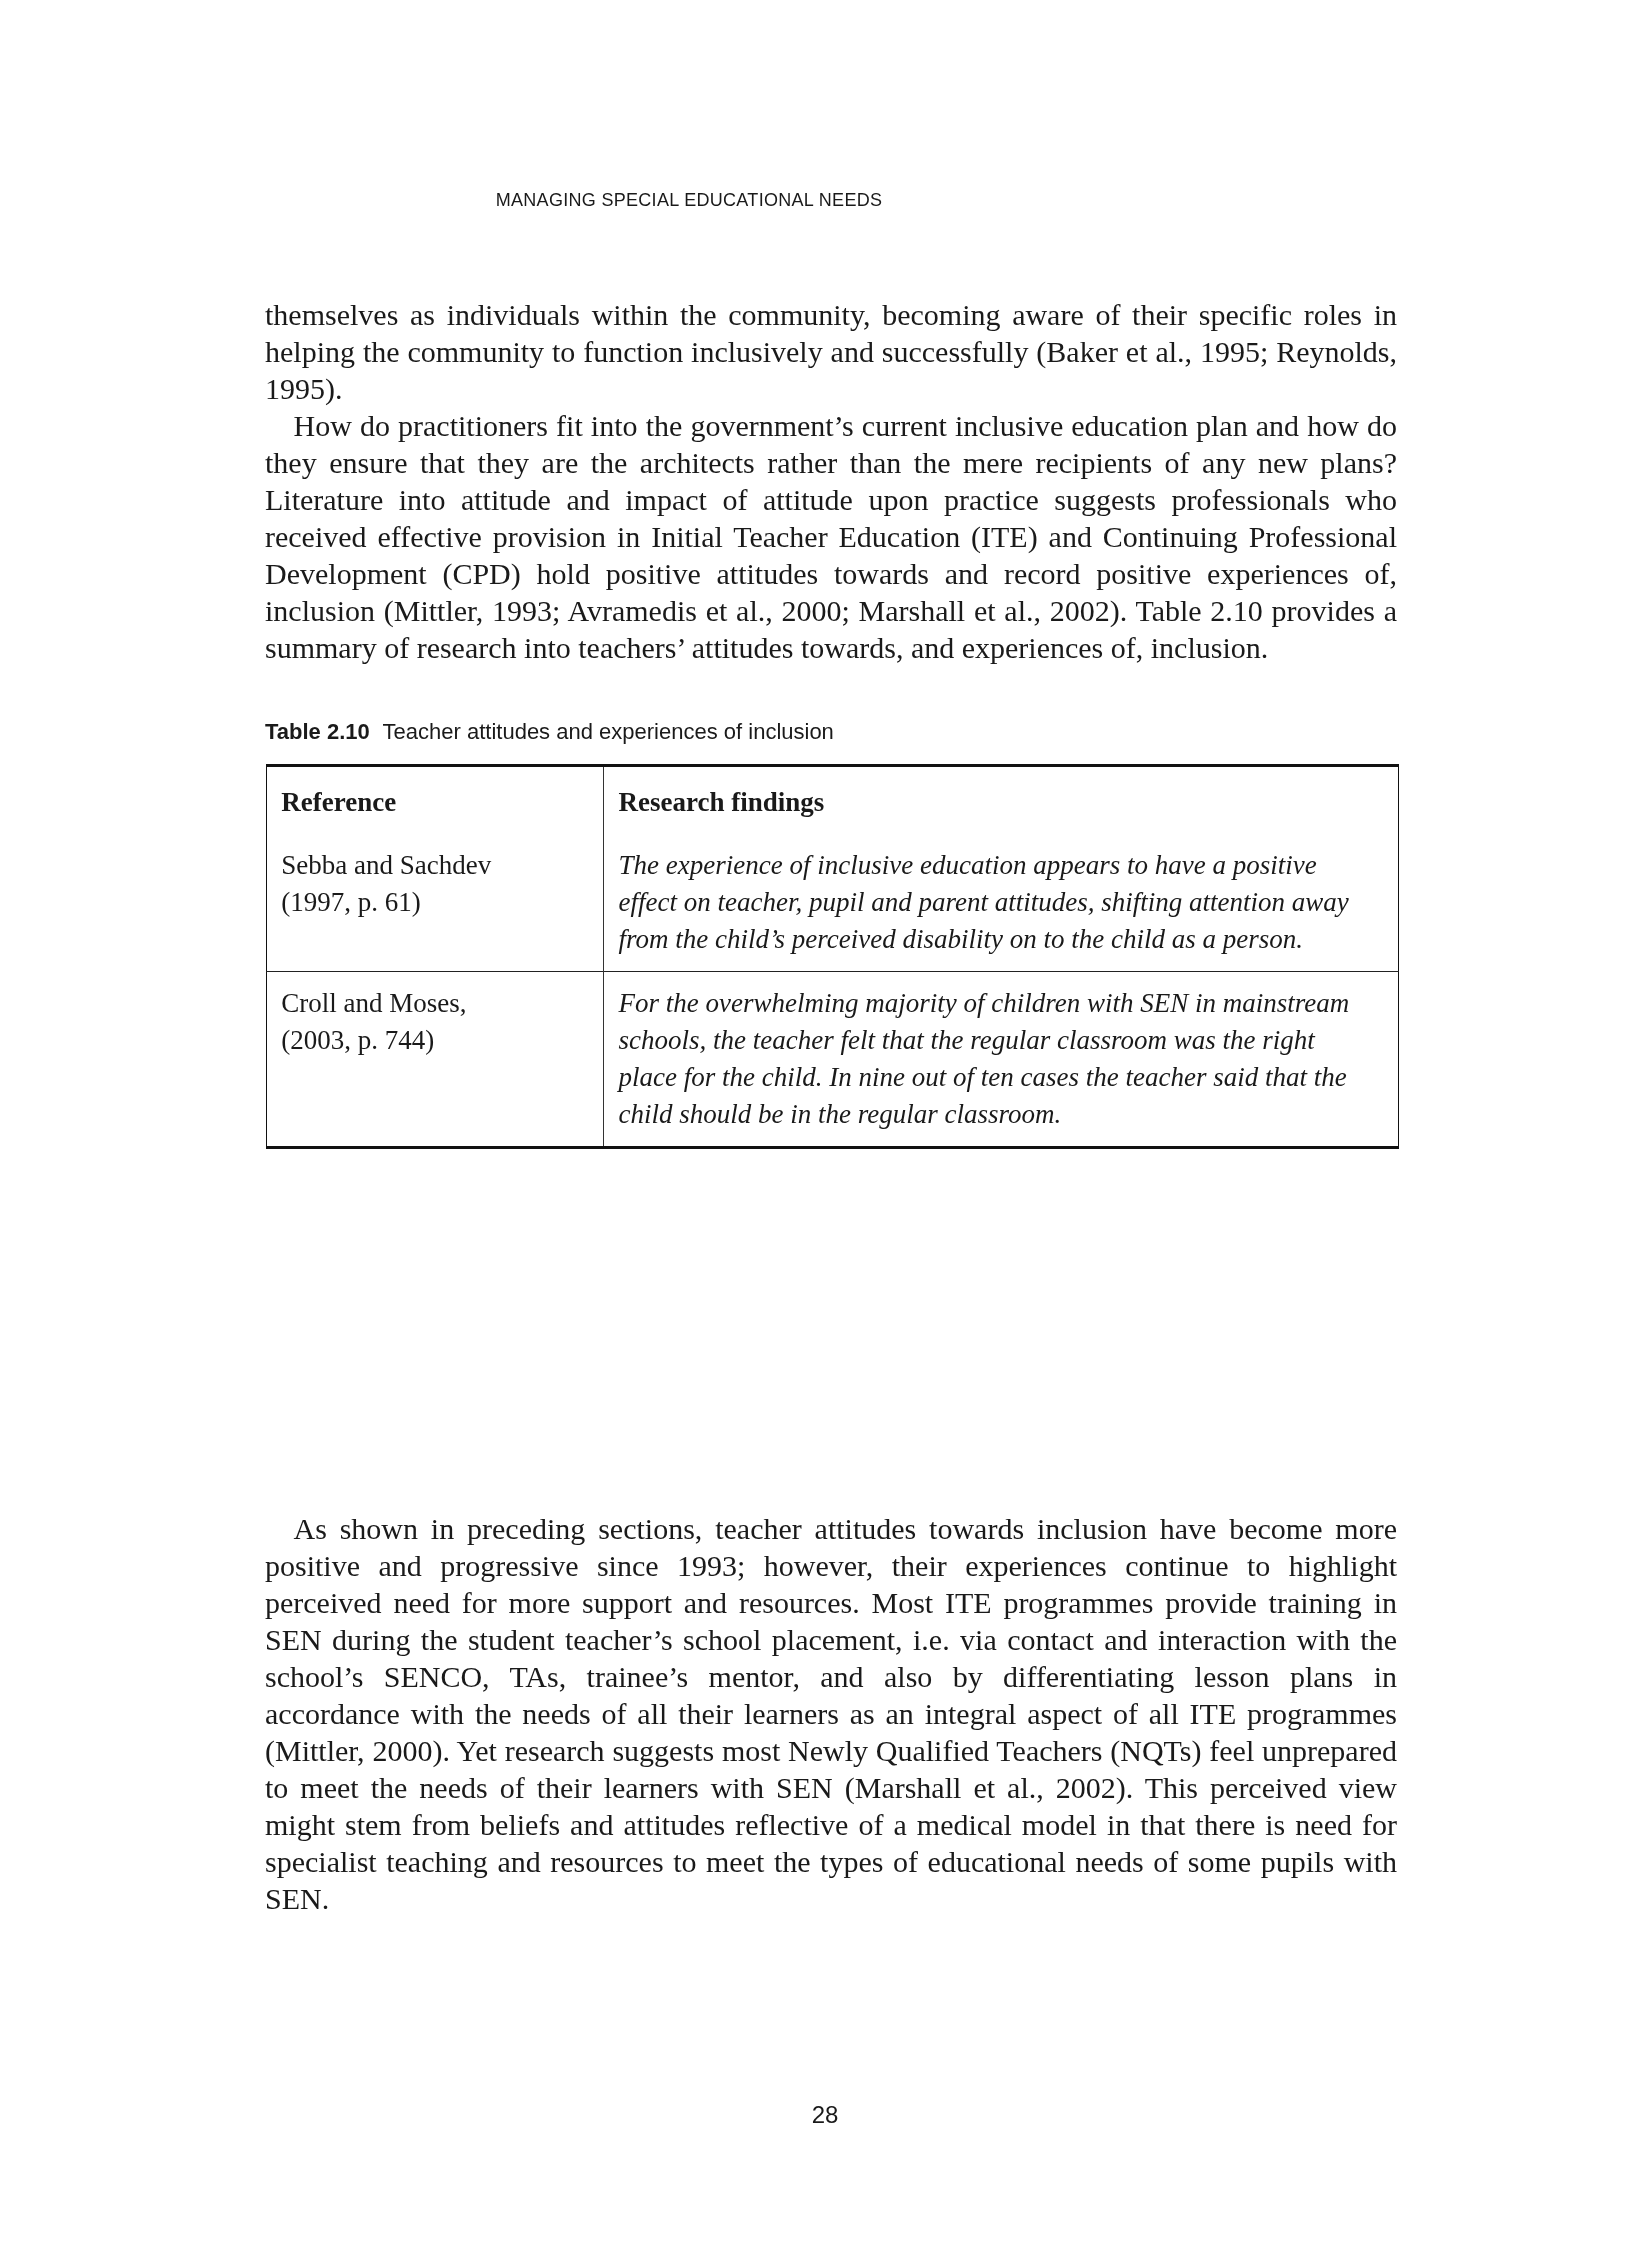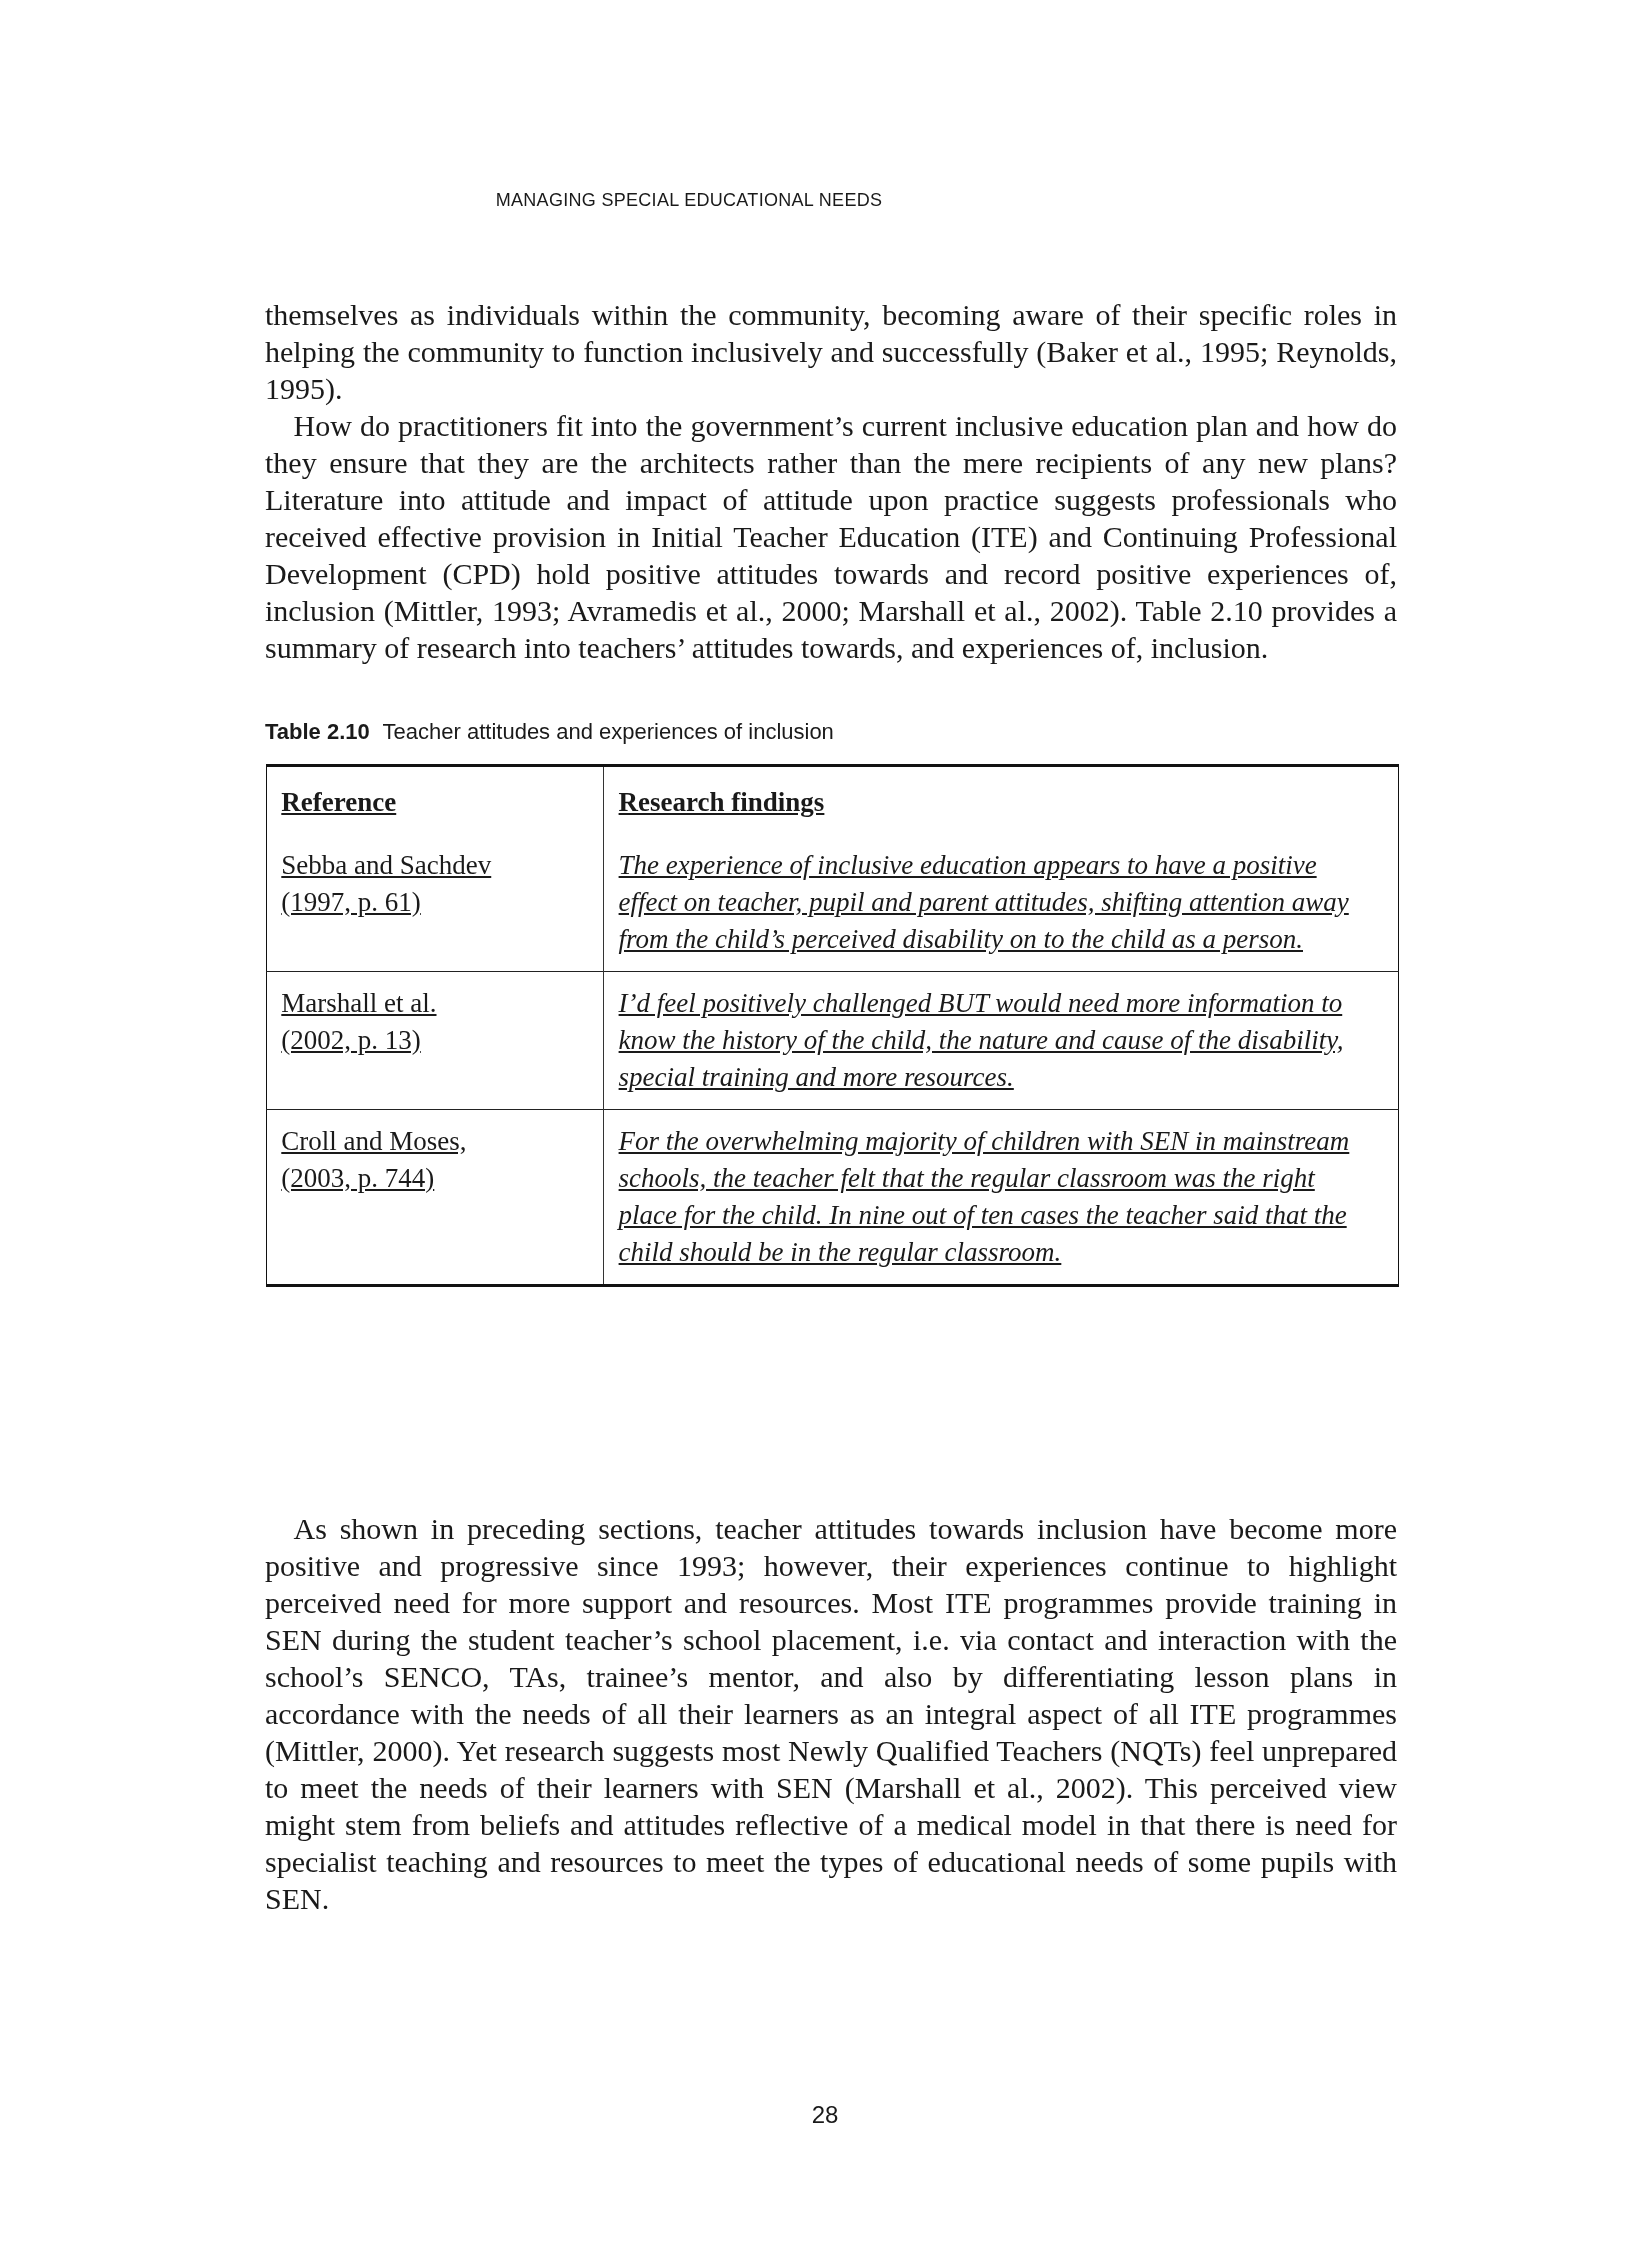--- a/index.html
+++ b/index.html
@@ -25,21 +25,21 @@
     position: absolute; top: 764px; left: 266px; width: 1133px;
     border-collapse: collapse; font-family: "Liberation Serif", serif;
     font-size: 27px; line-height: 37px;
     border-top: 3.6px solid #111; border-bottom: 3.6px solid #111;
     border-left: 1.8px solid #111; border-right: 1.8px solid #111;
   }
   table.findings th, table.findings td {
     text-align: left; vertical-align: top; padding: 13px 13px 13px 14.3px;
   }
   table.findings th { font-weight: bold; padding-top: 16.6px; padding-bottom: 13px; }
-  table.findings tr { border-bottom: 1.8px solid #222; text-decoration: underline; }
+  table.findings tr { border-bottom: 1.8px solid #222; }
   table.findings tr:last-child { border-bottom: none; }
   table.findings .col-ref { width: 309px; border-right: 1.2px solid #333; }
   table.findings td.finding { font-style: italic; padding-right: 24px; }
   #after { top: 1510px; }
   .page-number {
     position: absolute; top: 2101px; left: 0; width: 1650px; text-align: center;
     font-family: "Liberation Sans", sans-serif; font-size: 24px;
   }
 </style>
 </head>
@@ -67,27 +67,20 @@
   <tbody>
     <tr>
       <td class="col-ref">
         <div>Sebba and Sachdev</div>
         <div>(1997, p. 61)</div>
       </td>
       <td class="finding">The experience of inclusive education appears to have a positive effect on teacher, pupil and parent attitudes, shifting attention away from the child’s perceived disability on to the child as a person.</td>
     </tr>
     <tr>
       <td class="col-ref">
-        <div>Marshall et al.</div>
-        <div>(2002, p. 13)</div>
-      </td>
-      <td class="finding">I’d feel positively challenged BUT would need more information to know the history of the child, the nature and cause of the disability, special training and more resources.</td>
-    </tr>
-    <tr>
-      <td class="col-ref">
         <div>Croll and Moses,</div>
         <div>(2003, p. 744)</div>
       </td>
       <td class="finding">For the overwhelming majority of children with SEN in mainstream schools, the teacher felt that the regular classroom was the right place for the child. In nine out of ten cases the teacher said that the child should be in the regular classroom.</td>
     </tr>
   </tbody>
 </table>
 
 <div class="text-block" id="after">
   <p class="indent">As shown in preceding sections, teacher attitudes towards inclusion have become more positive and progressive since 1993; however, their experiences continue to highlight perceived need for more support and resources. Most ITE programmes provide training in SEN during the student teacher’s school placement, i.e. via contact and interaction with the school’s SENCO, TAs, trainee’s mentor, and also by differentiating lesson plans in accordance with the needs of all their learners as an integral aspect of all ITE programmes (Mittler, 2000). Yet research suggests most Newly Qualified Teachers (NQTs) feel unprepared to meet the needs of their learners with SEN (Marshall et al., 2002). This perceived view might stem from beliefs and attitudes reflective of a medical model in that there is need for specialist teaching and resources to meet the types of educational needs of some pupils with SEN.</p>

